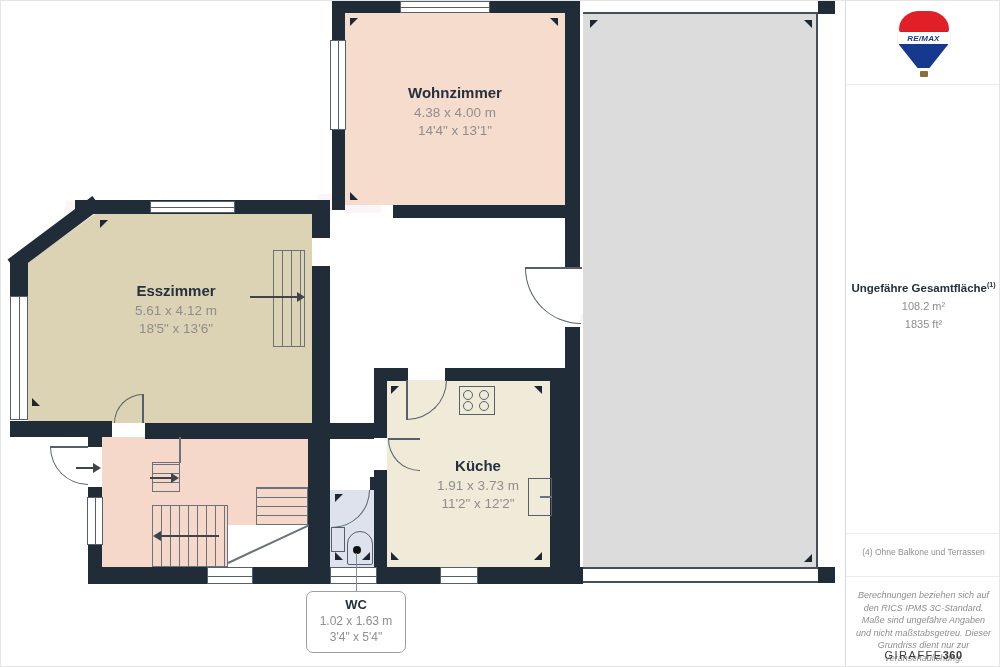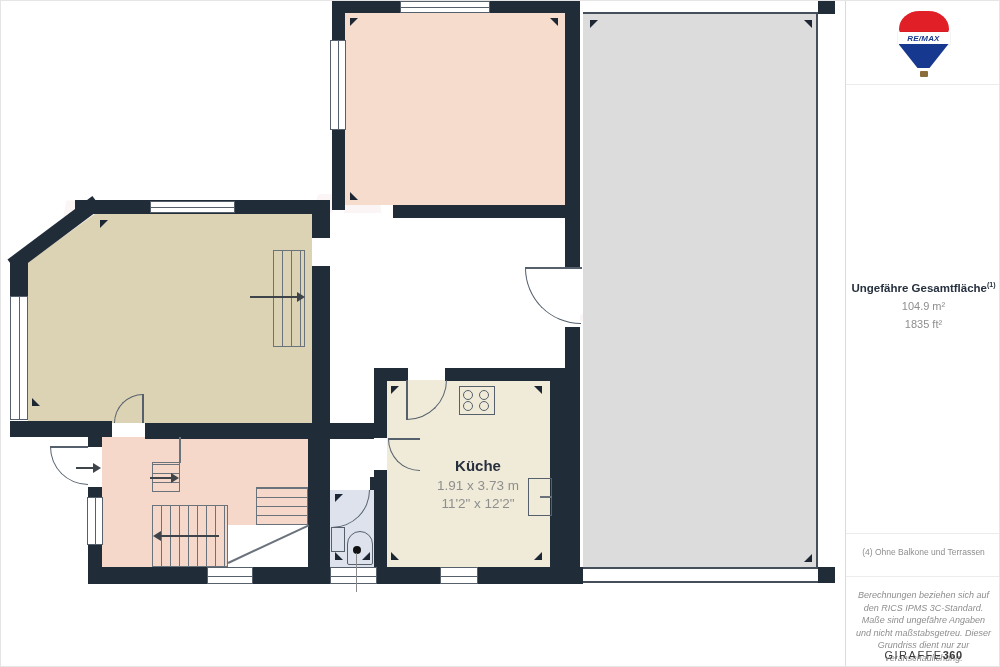--- a/index.html
+++ b/index.html
@@ -176,40 +176,55 @@
     <div class="mk tl" style="left:100px;top:220px;z-index:13;"></div>
     <div class="mk bl" style="left:32px;top:398px;z-index:13;"></div>
     <div class="mk tl" style="left:391px;top:386px;z-index:13;"></div>
     <div class="mk tr" style="left:534px;top:386px;z-index:13;"></div>
     <div class="mk bl" style="left:391px;top:552px;z-index:13;"></div>
     <div class="mk br" style="left:534px;top:552px;z-index:13;"></div>
     <div class="mk tl" style="left:335px;top:494px;z-index:13;"></div>
     <div class="mk bl" style="left:335px;top:552px;z-index:13;"></div>
     <div class="mk br" style="left:362px;top:552px;z-index:13;"></div>
 
+    <div class="label" style="left:455px;top:84px;">
+      <div class="nm">Wohnzimmer</div>
+      <div class="dim">4.38 x 4.00 m</div>
+      <div class="dim">14'4" x 13'1"</div>
+    </div>
+    <div class="label" style="left:176px;top:282px;">
+      <div class="nm">Esszimmer</div>
+      <div class="dim">5.61 x 4.12 m</div>
+      <div class="dim">18'5" x 13'6"</div>
+    </div>
     <div class="label" style="left:478px;top:457px;">
       <div class="nm">Küche</div>
       <div class="dim">1.91 x 3.73 m</div>
       <div class="dim">11'2" x 12'2"</div>
     </div>
 
+    <div id="callout">
+      <div class="nm">WC</div>
+      <div class="dim">1.02 x 1.63 m</div>
+      <div class="dim">3'4" x 5'4"</div>
+    </div>
   </div>
 
   <div id="sidebar">
     <div id="balloon">
       <div class="bal-top"></div>
       <div class="bal-mid">RE/MAX</div>
       <div class="bal-bot"></div>
       <div class="bal-basket"></div>
     </div>
     <div class="divider" style="top:84px;"></div>
 
     <div id="areaBlock">
       <div class="t"><span>Ungefähre Gesamtfläche</span><sup>(1)</sup></div>
-      <div class="v">104.9 m²</div>
+      <div class="v">108.2 m²</div>
       <div class="v">1835 ft²</div>
     </div>
 
     <div class="divider" style="top:533px;"></div>
     <div id="footnote">(4) Ohne Balkone und Terrassen</div>
     <div class="divider" style="top:576px;"></div>
 
     <div id="disclaimer">Berechnungen beziehen sich auf den RICS IPMS 3C-Standard. Maße sind ungefähre Angaben und nicht maßstabsgetreu. Dieser Grundriss dient nur zur Veranschaulichung.</div>
 
     <div id="giraffe"><span>GIRAFFE</span><b>360</b></div>

